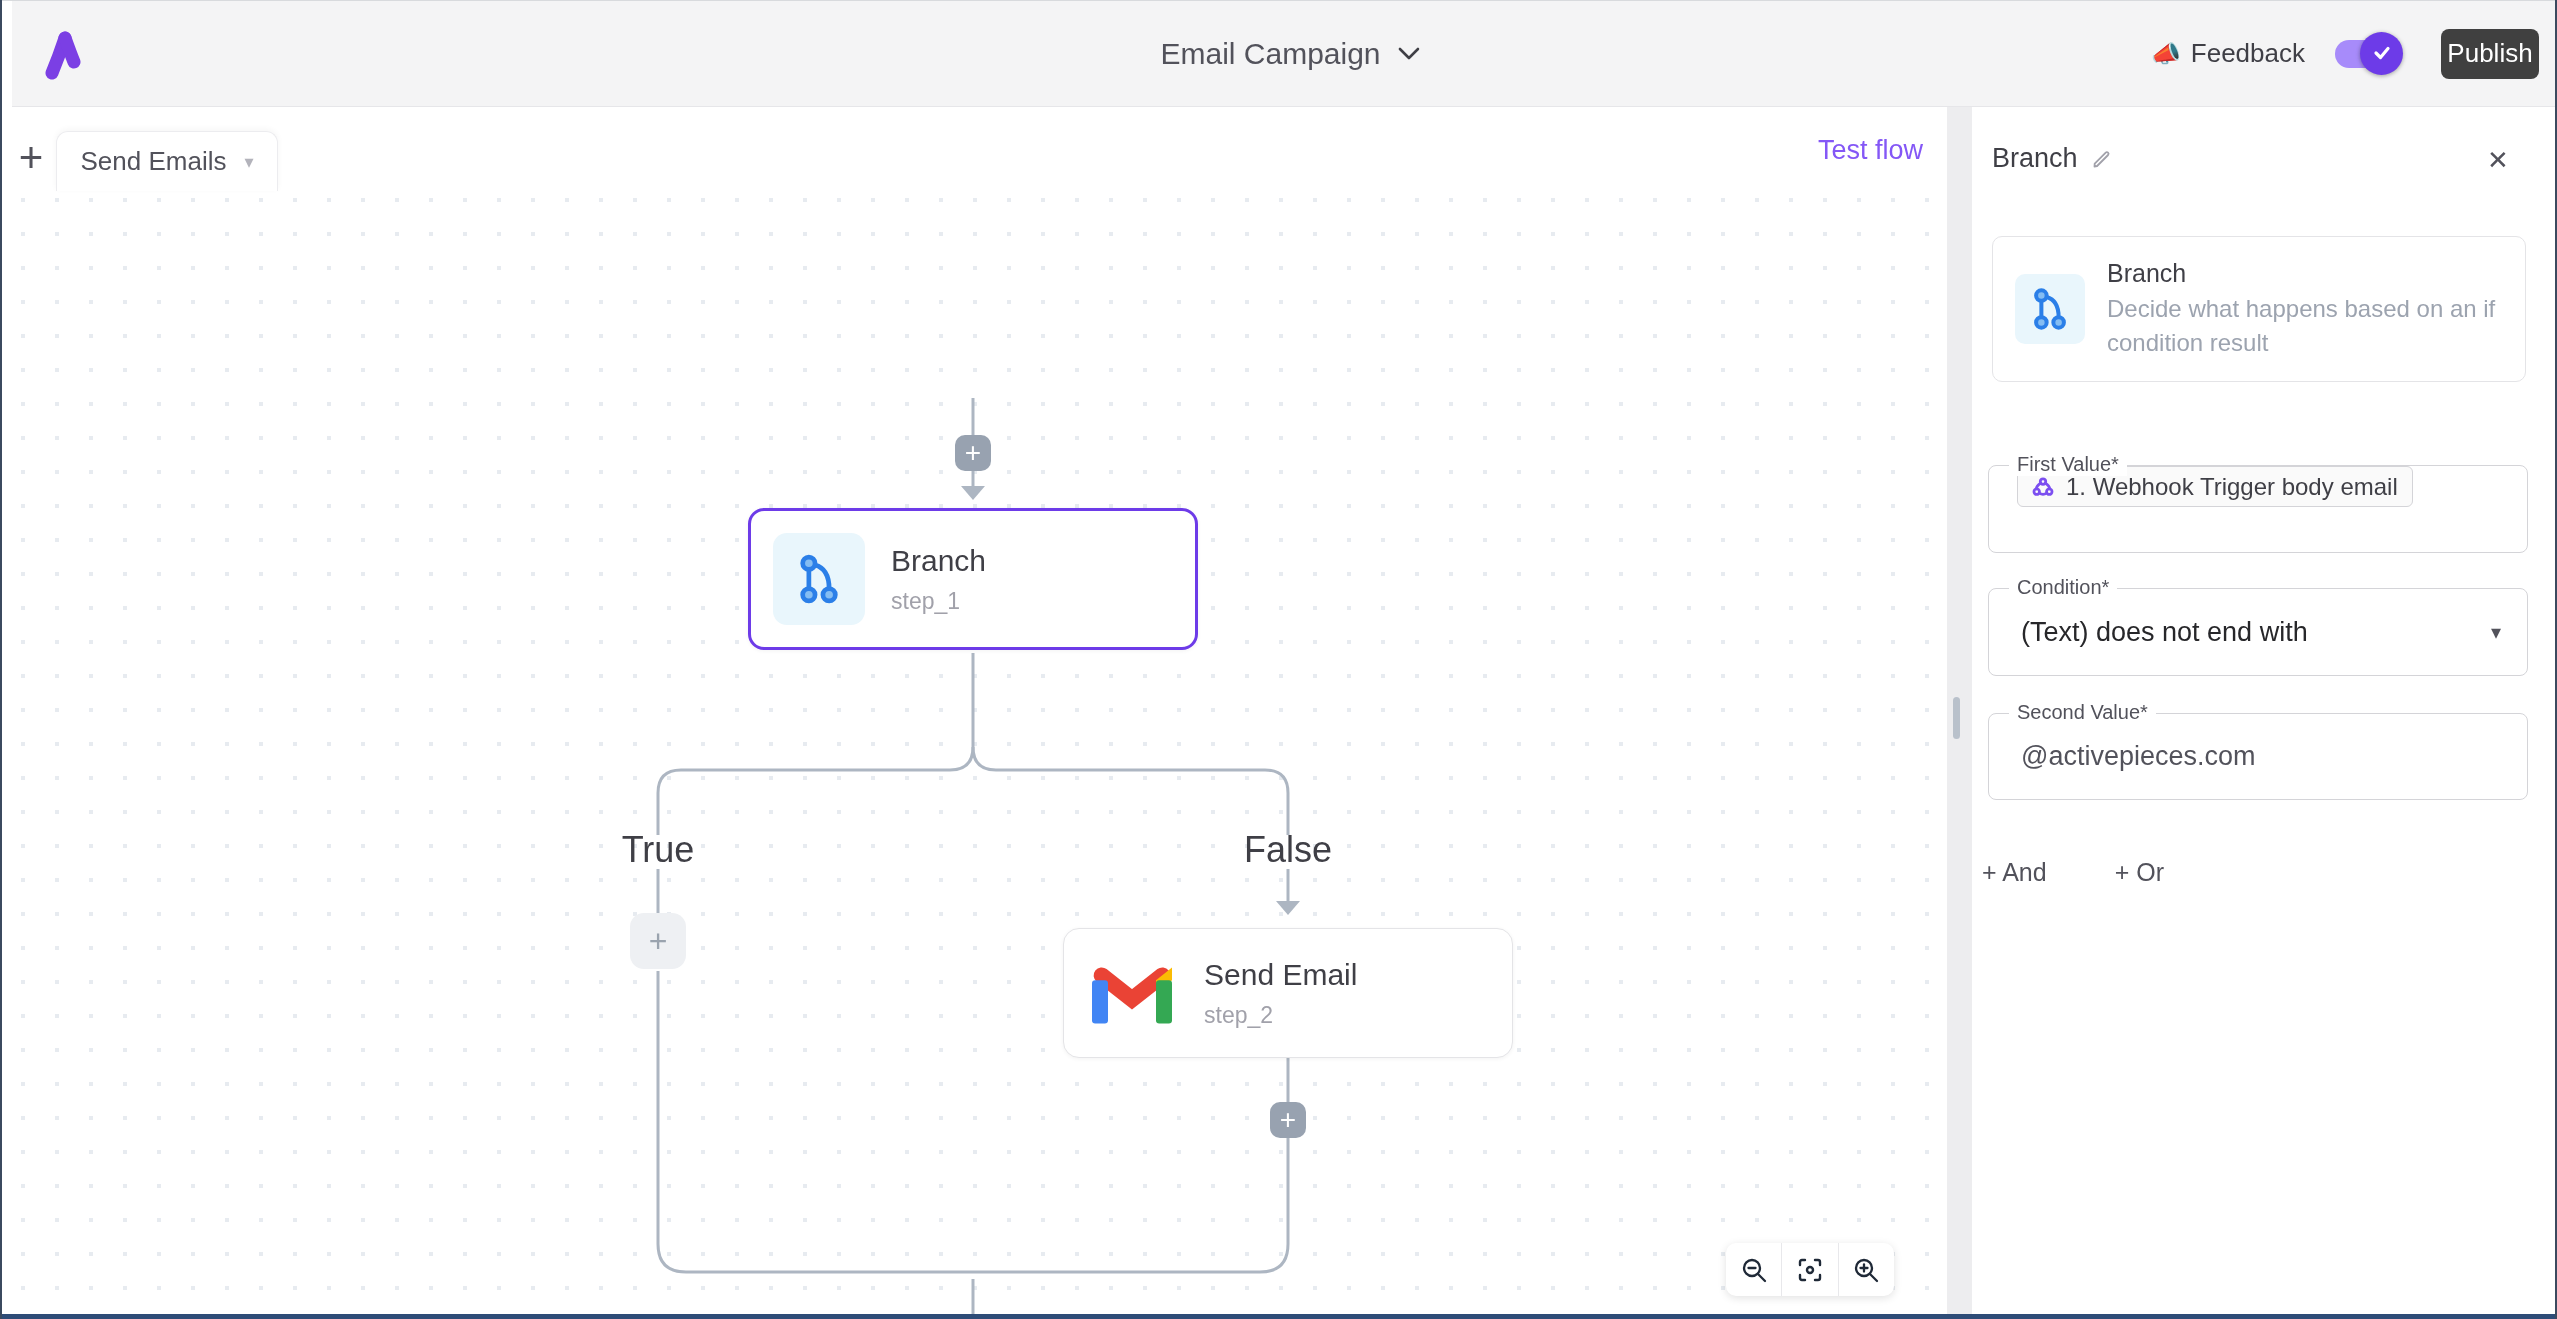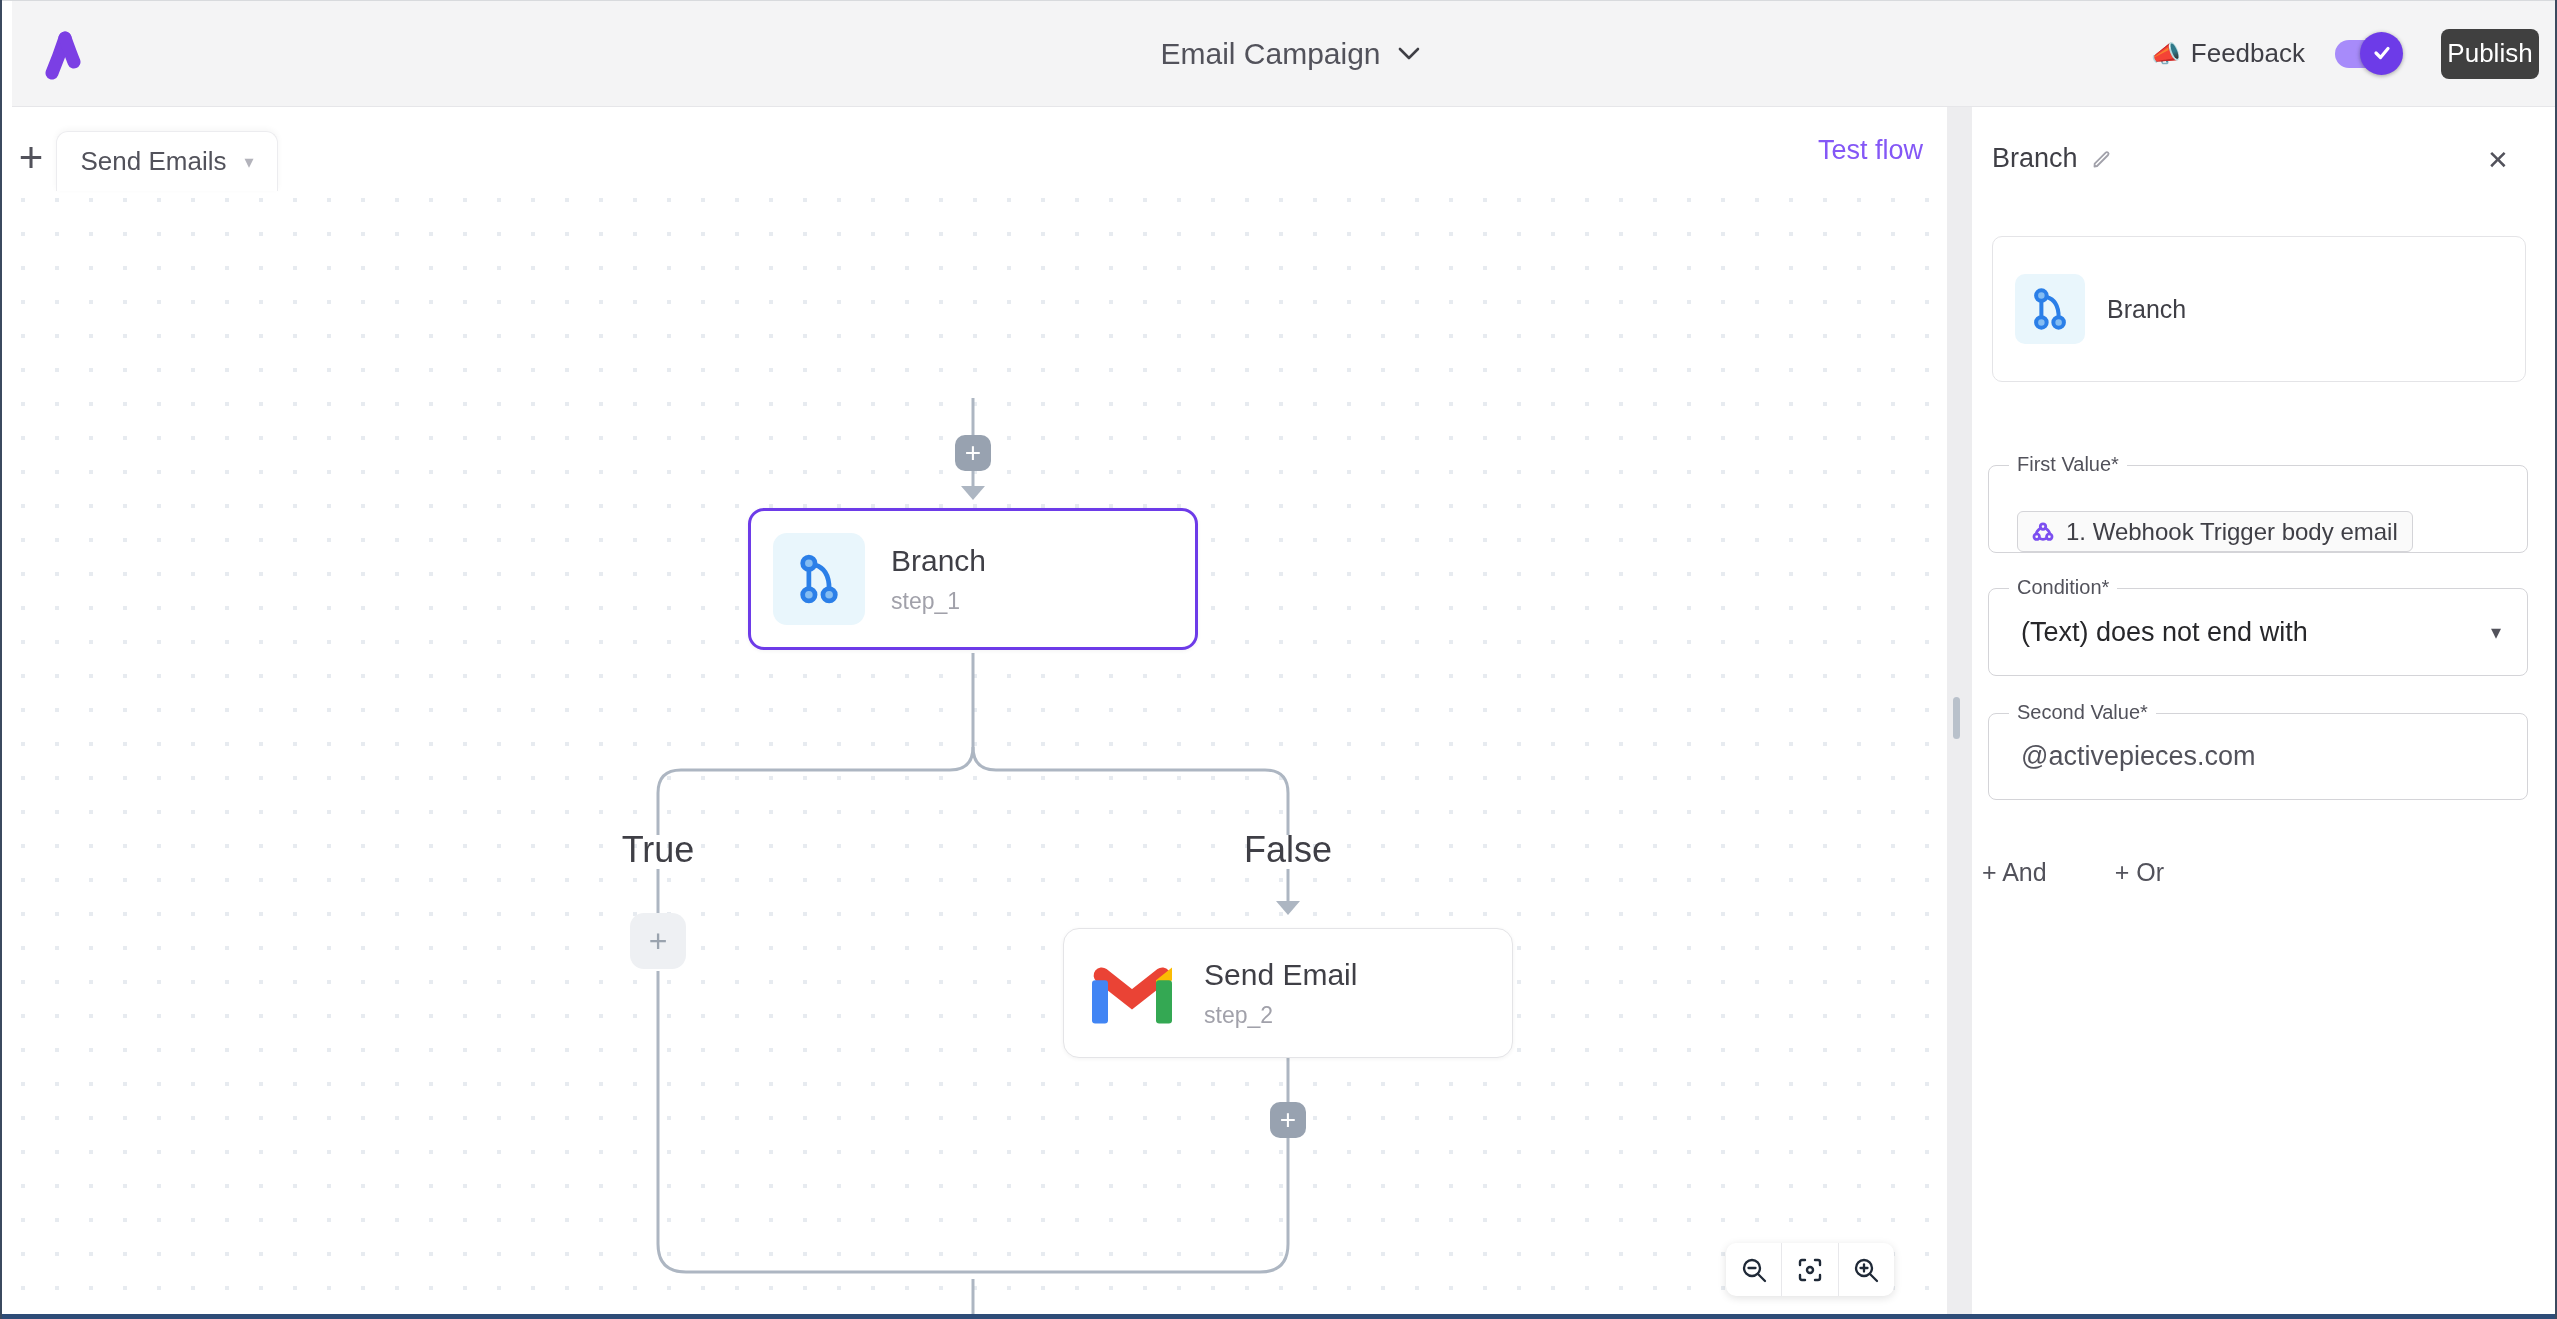--- a/index.html
+++ b/index.html
@@ -63,21 +63,21 @@
   .pencil-btn, .close-btn { cursor:pointer; display:flex; align-items:center; justify-content:center; }
   .close-btn { position:absolute; right:44px; top:38px; width:30px; height:30px; font-size:26px; color:#52525b; }
 
   .info-card { position:absolute; left:20px; top:129px; width:534px; height:146px; border:1px solid #e4e4e7; border-radius:10px; display:flex; align-items:center; padding:0 22px; gap:22px; }
   .info-card .ibox { width:70px; height:70px; border-radius:10px; background:#e9f6fc; display:flex; align-items:center; justify-content:center; flex:none; }
   .info-name { font-size:25px; color:#3f3f46; }
   .info-desc { font-size:24px; color:#9ca3af; line-height:34px; margin-top:4px; width:400px; }
 
   .field { position:absolute; left:16px; width:540px; border:1px solid #d4d4d8; border-radius:8px; background:#fff; }
   .field .legend { position:absolute; top:-13px; left:20px; background:#fff; padding:0 8px; font-size:20px; color:#52525b; }
-  .field-1 { top:358px; height:88px; display:flex; align-items:flex-end; padding-left:28px; }
+  .field-1 { top:358px; height:88px; display:flex; align-items:flex-start; padding-left:28px; }
   .field-2 { top:481px; height:88px; display:flex; align-items:center; padding:0 26px 0 32px; cursor:pointer; }
   .field-3 { top:606px; height:87px; display:flex; align-items:center; padding-left:32px; cursor:text; }
   .chip { display:flex; align-items:center; gap:12px; height:41px; padding:0 14px; background:#fafafa; border:1px solid #d4d4d8; border-radius:6px; font-size:24px; color:#3f3f46; cursor:pointer; }
   .cond-value { font-size:27px; color:#27272a; flex:1; }
   .cond-caret { font-size:20px; color:#52525b; }
   .val-text { font-size:27px; color:#52525b; }
 
   .andor { position:absolute; left:0; top:745px; width:574px; display:flex; justify-content:flex-start; gap:48px; }
   .andor .ao { font-size:25px; color:#52525b; cursor:pointer; padding:6px 10px; }
 </style>
@@ -234,20 +234,21 @@
             <path d="M15 15.5 V32.5"></path>
             <path d="M20.5 11.5 Q33 15 33 32.5"></path>
             <circle cx="15" cy="10" r="5.5" fill="#85bdf2"></circle>
             <circle cx="15" cy="38" r="5.5" fill="#85bdf2"></circle>
             <circle cx="33" cy="38" r="5.5" fill="#85bdf2"></circle>
           </g>
         </svg>
       </div>
       <div>
         <div class="info-name">Branch</div>
+        <div class="info-desc">Decide what happens based on an if condition result</div>
       </div>
     </div>
 
     <div class="field field-1">
       <div class="legend">First Value*</div>
       <div class="chip">
         <svg width="22" height="22" viewBox="0 0 56 56">
           <g fill="none" stroke="#7c4ff0" stroke-width="7" stroke-linecap="round">
             <circle cx="28" cy="14" r="7"></circle>
             <circle cx="12" cy="40" r="7"></circle>

